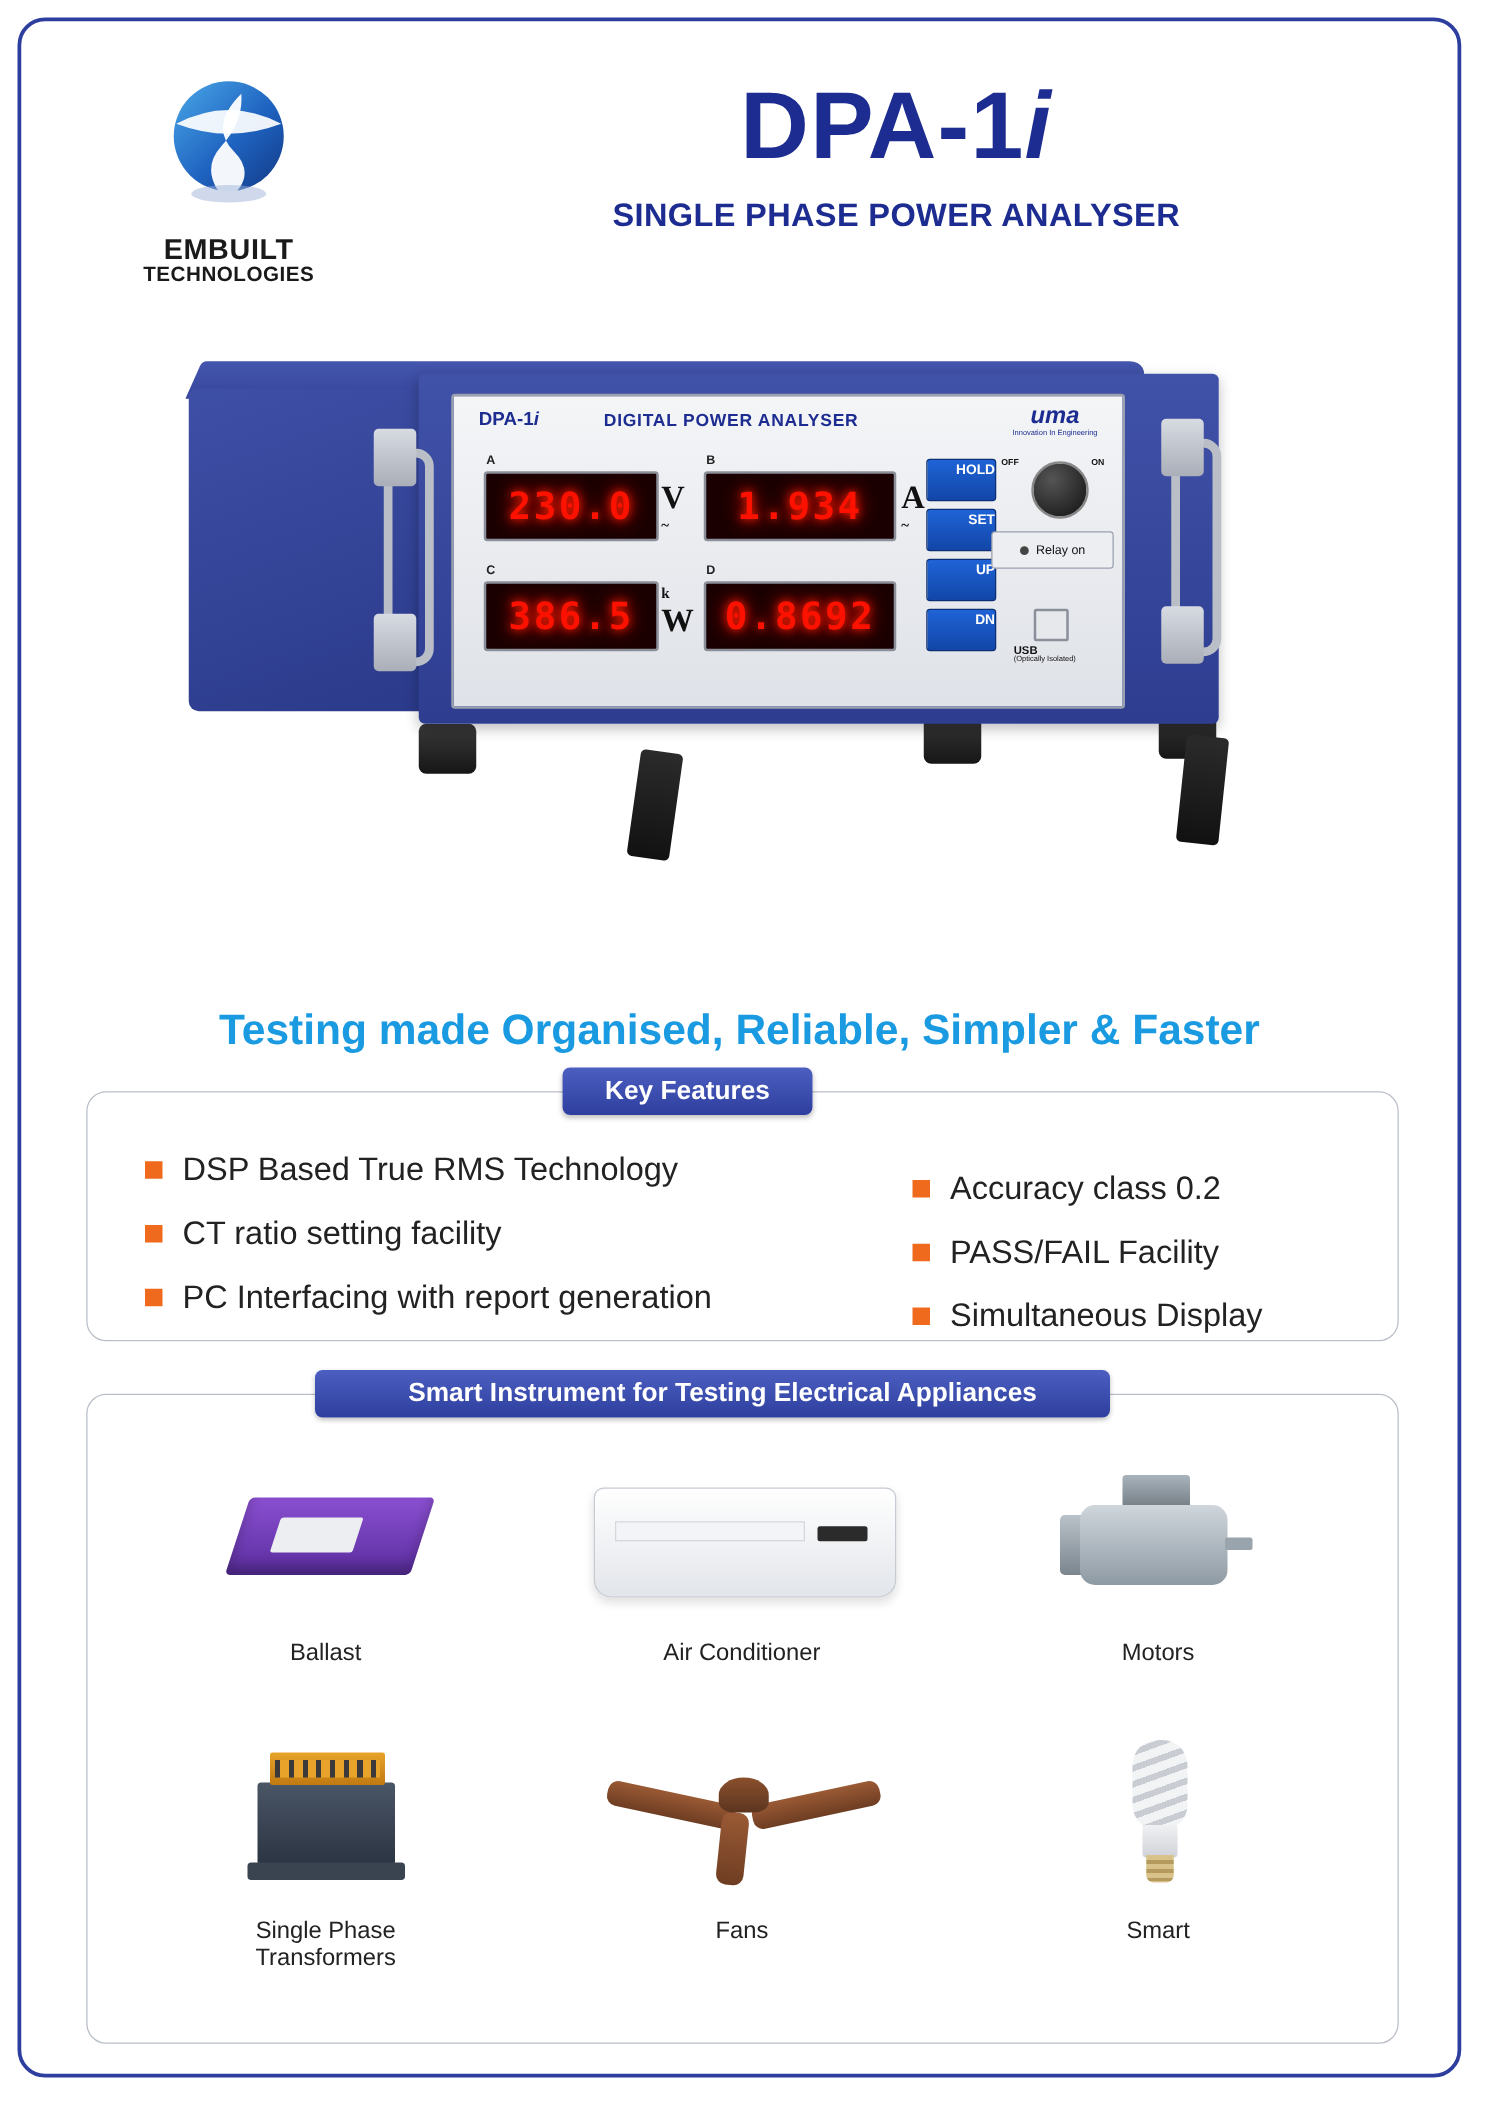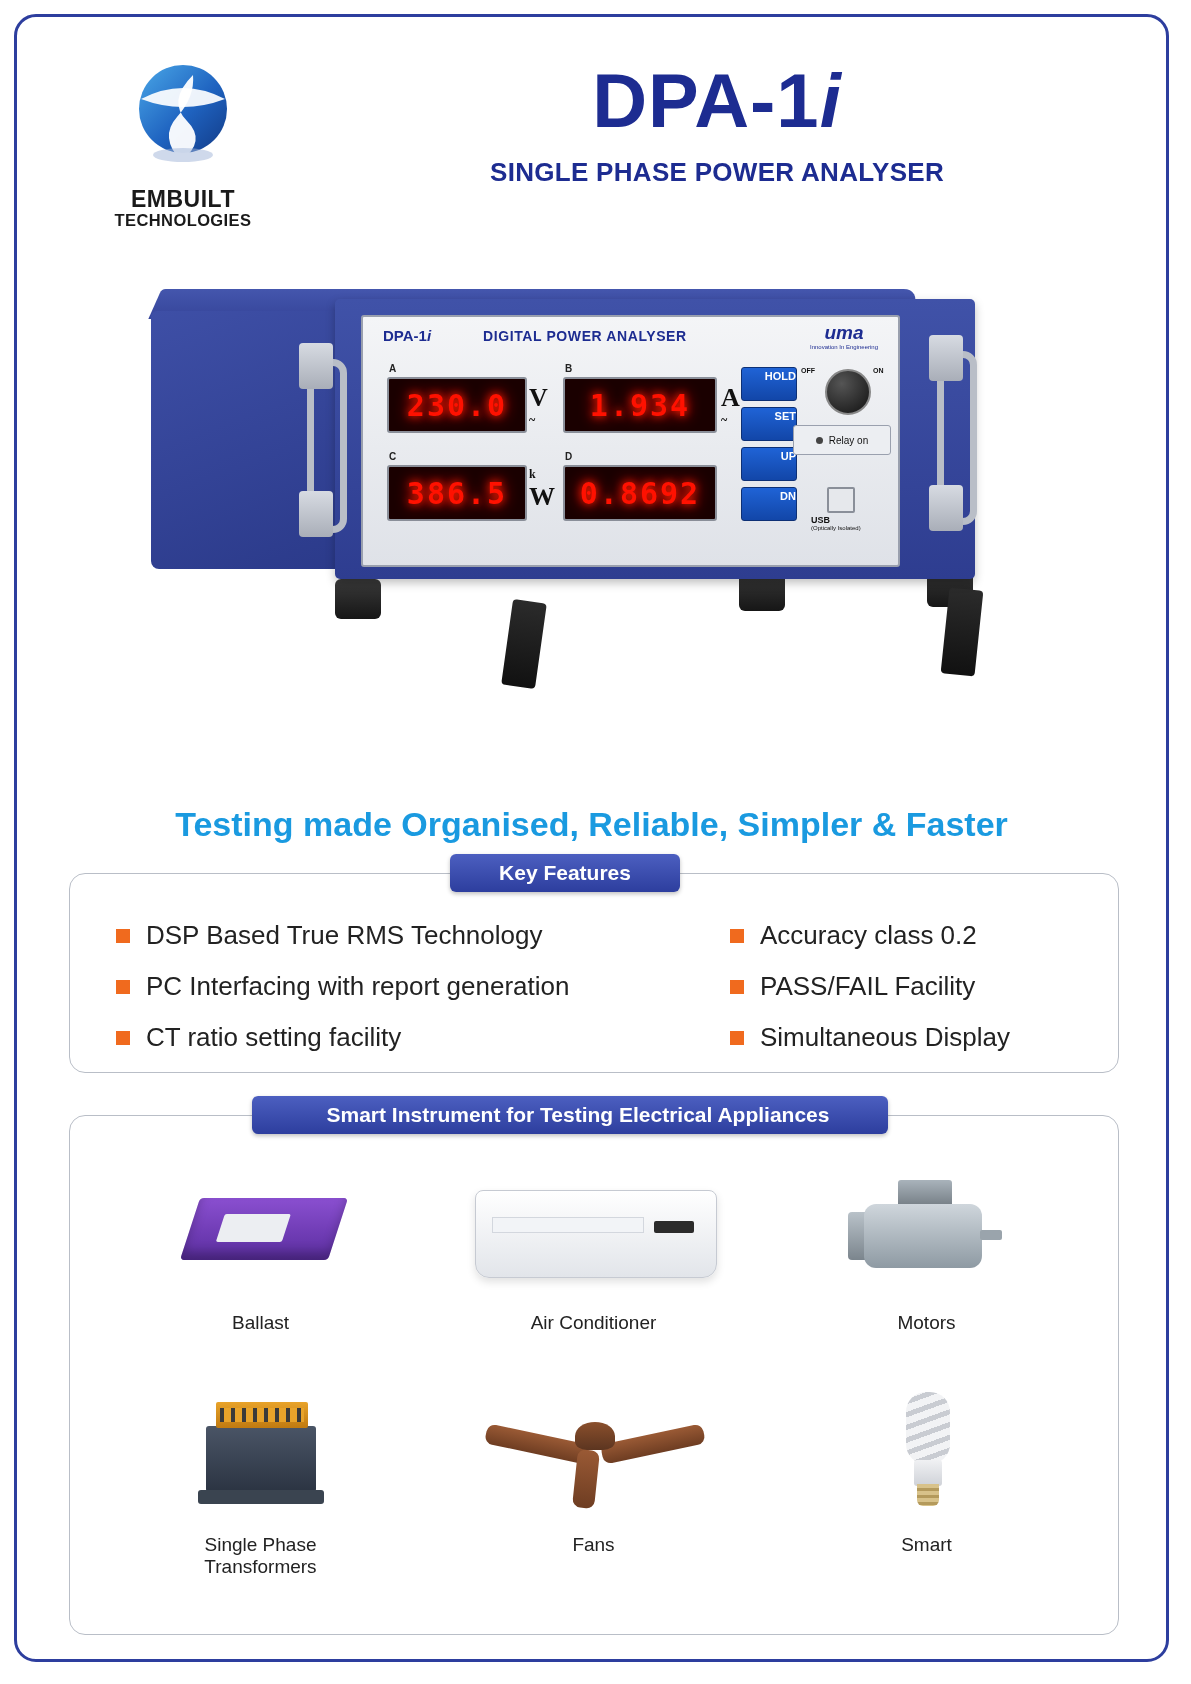--- a/index.html
+++ b/index.html
@@ -299,29 +299,29 @@
     border-radius: 6px;
     color: #fff;
     font-weight: bold;
     display: flex;
     align-items: center;
     justify-content: center;
     box-shadow: 0 2px 4px rgba(0,0,0,0.25);
   }
   #kf-ribbon {
     left: 380px;
-    width: 230px;
+    width: 200px;
     font-size: 21px;
   }
   .feat-col {
     position: absolute;
     top: 46px;
   }
   .feat-col.left { left: 46px; width: 570px; }
-  .feat-col.right { left: 660px; width: 380px; }
+  .feat-col.right { left: 660px; width: 380px; margin-top: 15px; }
   .feat {
     display: flex;
     align-items: flex-start;
     margin-bottom: 20px;
     font-size: 26px;
     color: #222;
   }
   .bullet {
     width: 14px; height: 14px;
     background: #f06a1e;
@@ -578,25 +578,25 @@
   <div class="features-box">
     <div class="ribbon" id="kf-ribbon">Key Features</div>
 
     <div class="feat-col left">
       <div class="feat">
           <span class="bullet"></span>
           <span>DSP Based True RMS Technology</span>
         </div>
       <div class="feat">
           <span class="bullet"></span>
-          <span>PC Interfacing with report generation</span>
+          <span>CT ratio setting facility</span>
         </div>
       <div class="feat">
           <span class="bullet"></span>
-          <span>CT ratio setting facility</span>
+          <span>PC Interfacing with report generation</span>
         </div>
     </div>
 
     <div class="feat-col right">
       <div class="feat">
           <span class="bullet"></span>
           <span>Accuracy class 0.2</span>
         </div>
       <div class="feat">
           <span class="bullet"></span>

